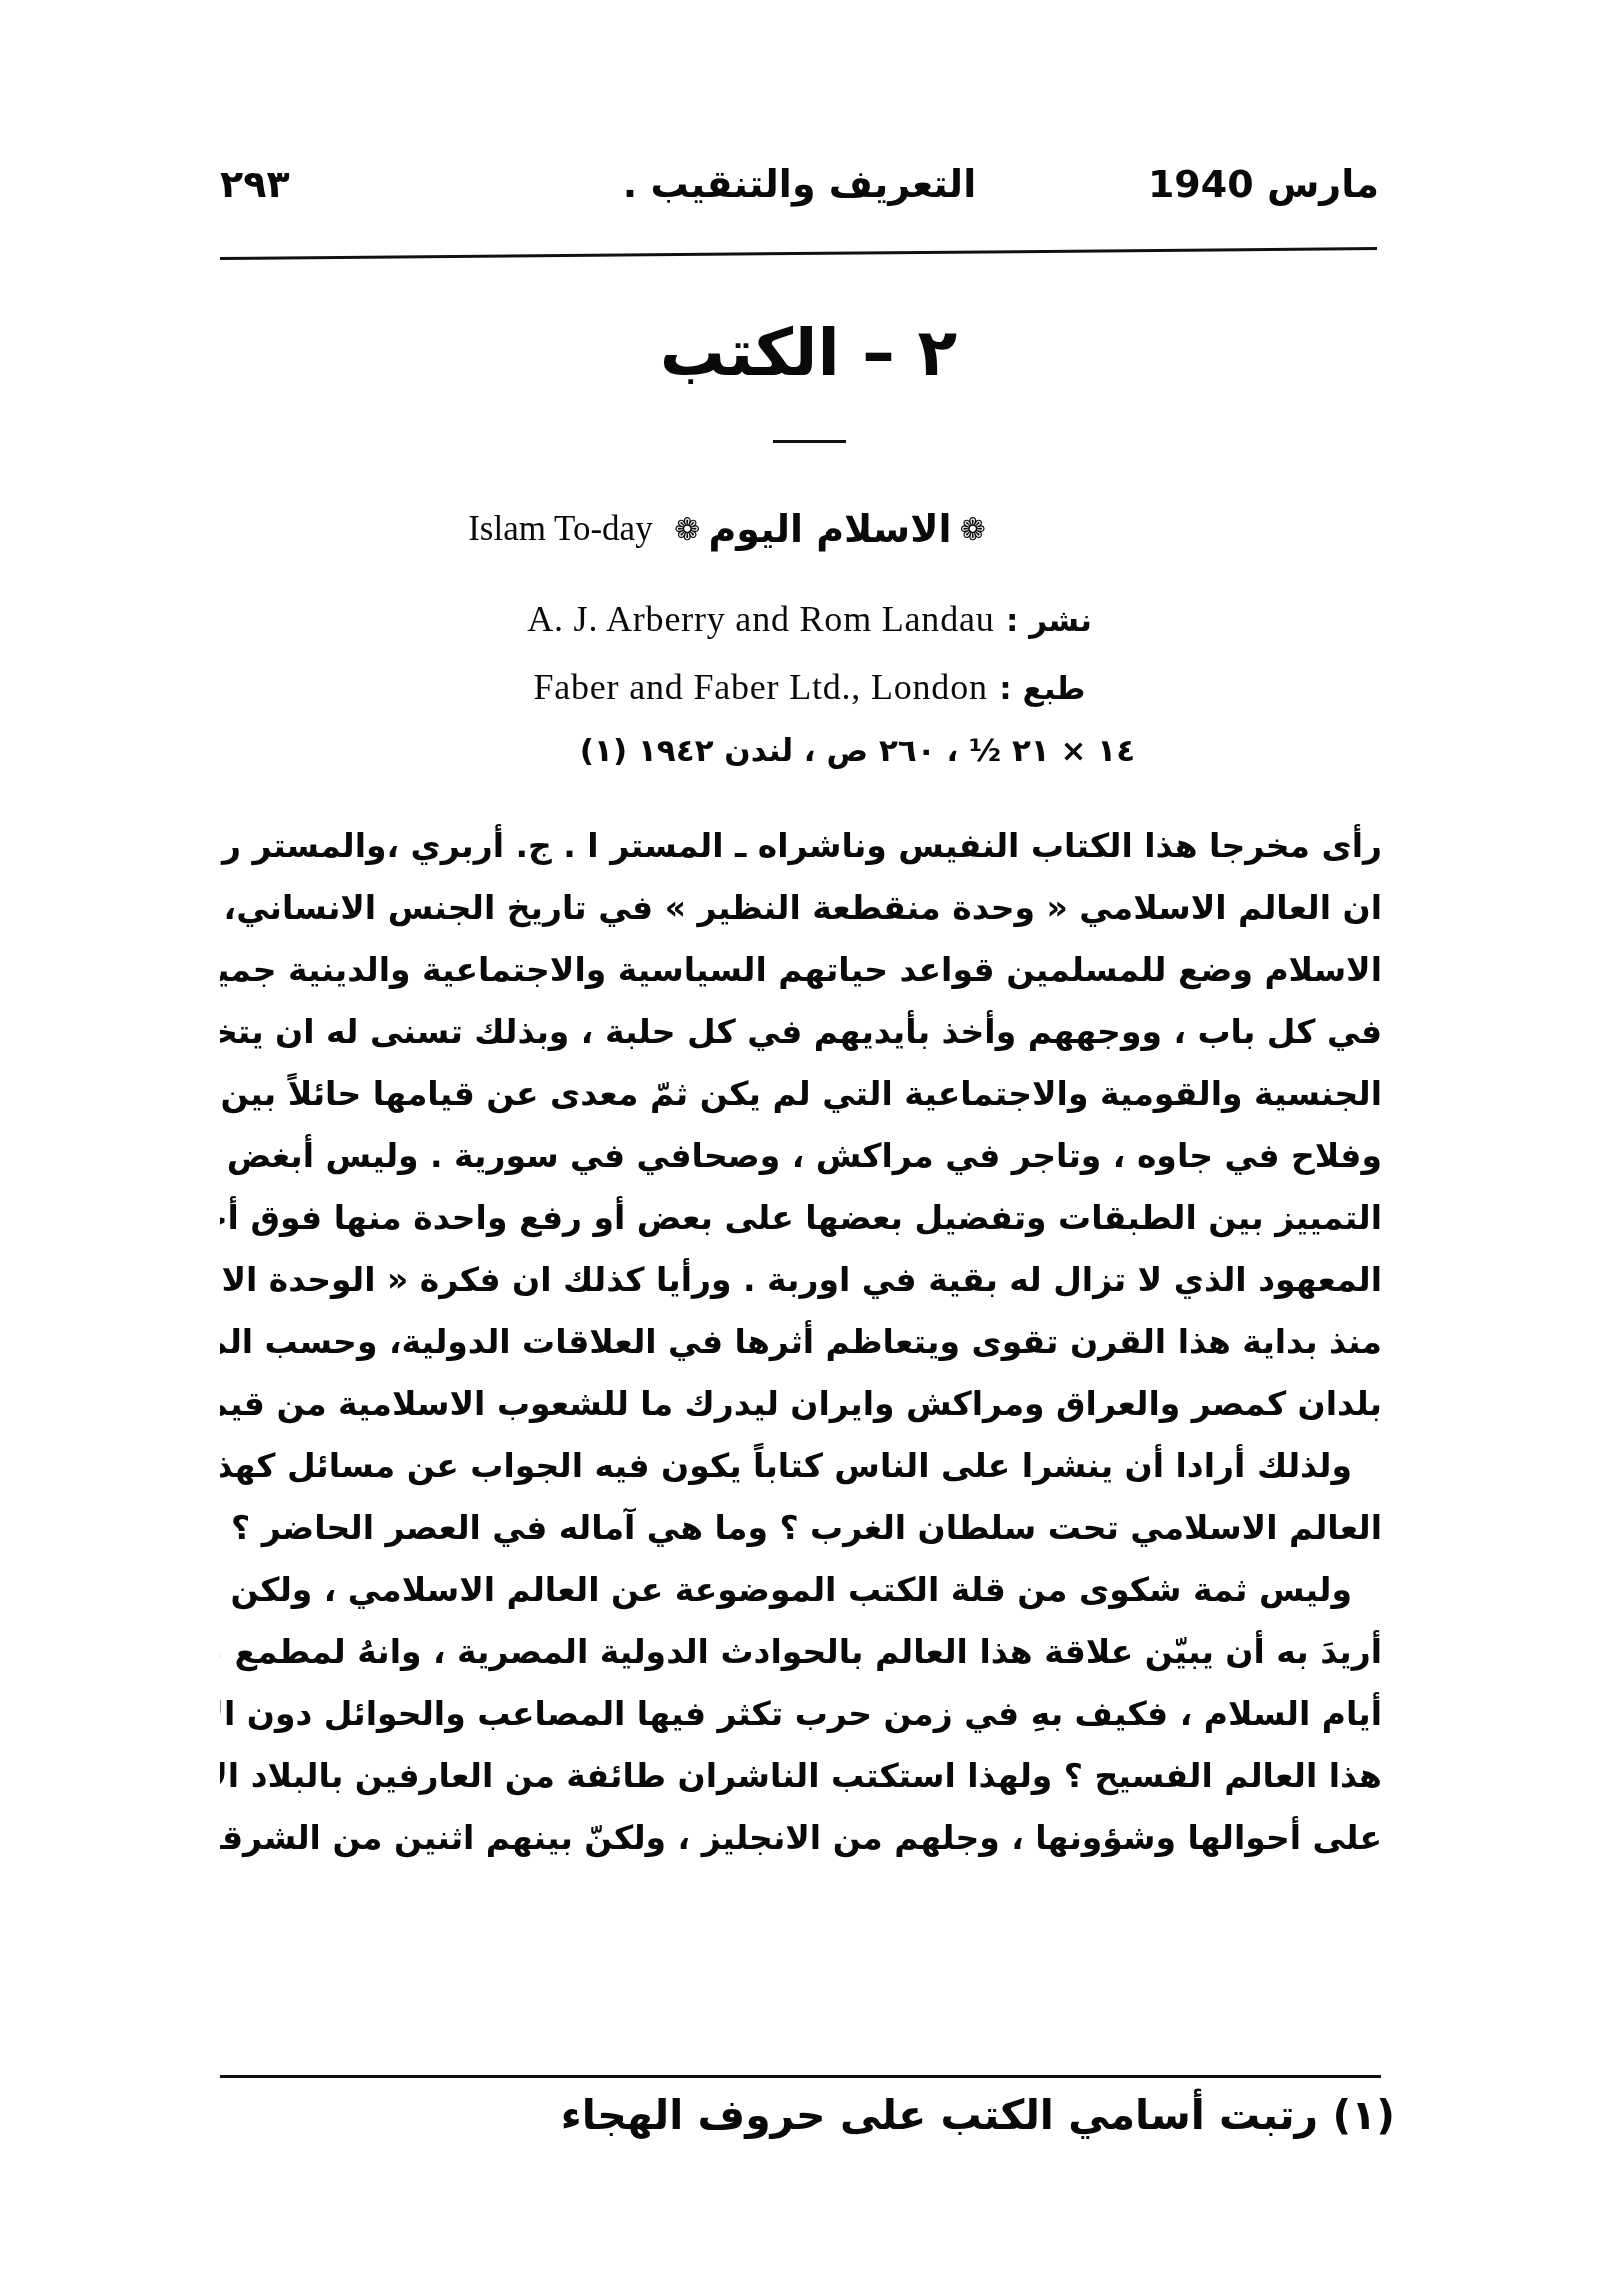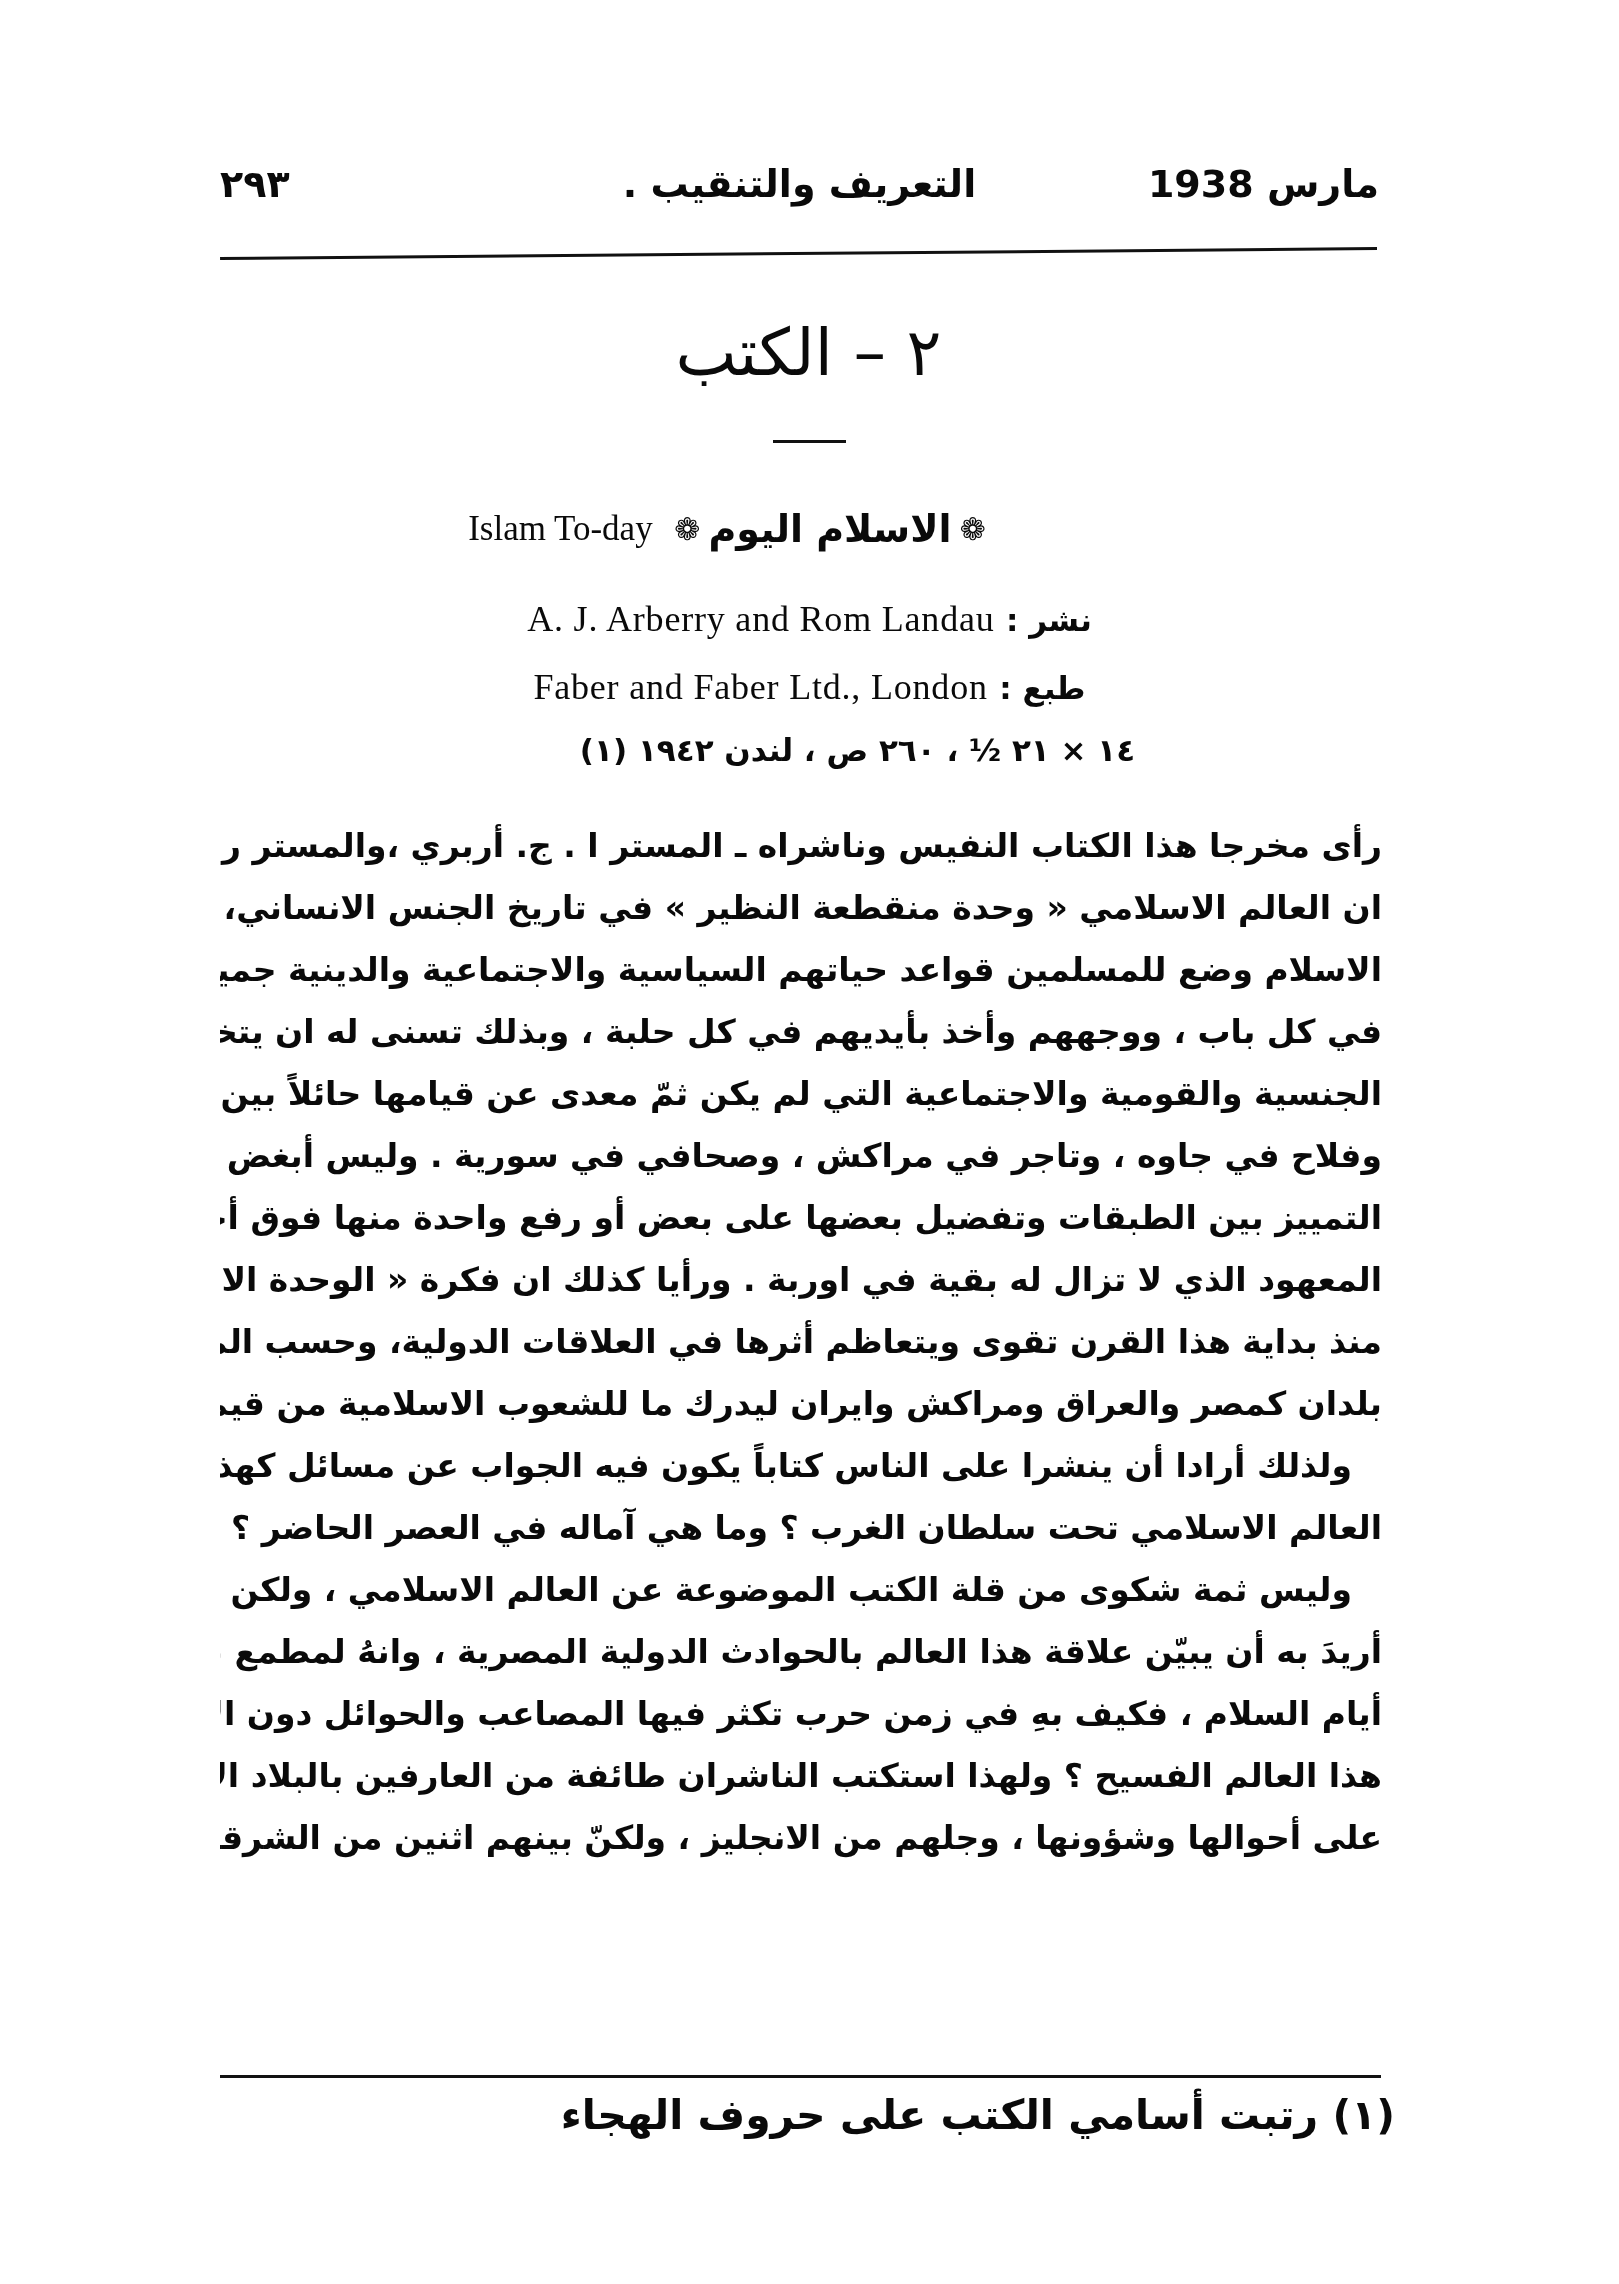--- a/index.html
+++ b/index.html
@@ -7,21 +7,21 @@
   .page { position: absolute; left: 0; top: 0; width: 1619px; height: 2284px; background: #ffffff; }
   .ar { font-family: "DejaVu Sans", sans-serif; direction: rtl; font-weight: bold; }
   .lat { font-family: "Liberation Serif", serif; direction: ltr; }
 
   .running-head { position: absolute; top: 162px; left: 220px; width: 1159px; height: 66px; direction: rtl; }
   .rh-date { position: absolute; right: 0; top: 0; font-size: 38px; }
   .rh-title { position: absolute; left: 50%; transform: translateX(-50%); top: 0; font-size: 38px; white-space: nowrap; }
   .rh-page { position: absolute; left: 0; top: 0; font-size: 38px; }
   .rule-top { position: absolute; top: 247px; left: 220px; width: 1157px; height: 3.3px; background: #111; transform: rotate(-0.5deg); transform-origin: right center; }
 
-  .section-heading { position: absolute; top: 315px; left: 0; width: 1617px; text-align: center; font-size: 65px; font-weight: normal; }
+  .section-heading { position: absolute; top: 315px; left: 0; width: 1617px; text-align: center; font-size: 65px; font-weight: bold; }
   .short-rule { position: absolute; top: 440px; left: 773px; width: 73px; height: 3.3px; background: #111; }
 
   .book-title { position: absolute; top: 507px; left: 0; width: 1454px; text-align: center; }
   .book-title-inner { display: inline-flex; align-items: center; gap: 21.5px; direction: ltr; }
   .bt-en { font-size: 35px; }
   .bt-ar { font-size: 38px; display: inline-flex; align-items: center; gap: 8.3px; }
   .orn { font-size: 31px; }
 
   .meta-line { position: absolute; left: 0; width: 1619px; text-align: center; }
   .meta-inner { display: inline-flex; align-items: baseline; gap: 11.6px; direction: ltr; }
@@ -37,21 +37,21 @@
 
   .rule-foot { position: absolute; top: 2075px; left: 220px; width: 1161px; height: 2.5px; background: #111; }
   .footnote { position: absolute; top: 2091px; right: 224px; font-size: 41px; }
 </style>
 </head>
 <body>
 
 <div class="page">
 
   <div class="running-head ar">
-    <span class="rh-date">مارس 1938</span>
+    <span class="rh-date">مارس 1940</span>
     <span class="rh-title">التعريف والتنقيب .</span>
     <span class="rh-page">٢٩٣</span>
   </div>
   <div class="rule-top"></div>
 
   <div class="section-heading ar">٢ – الكتب</div>
   <div class="short-rule"></div>
 
   <div class="book-title">
     <span class="book-title-inner">

